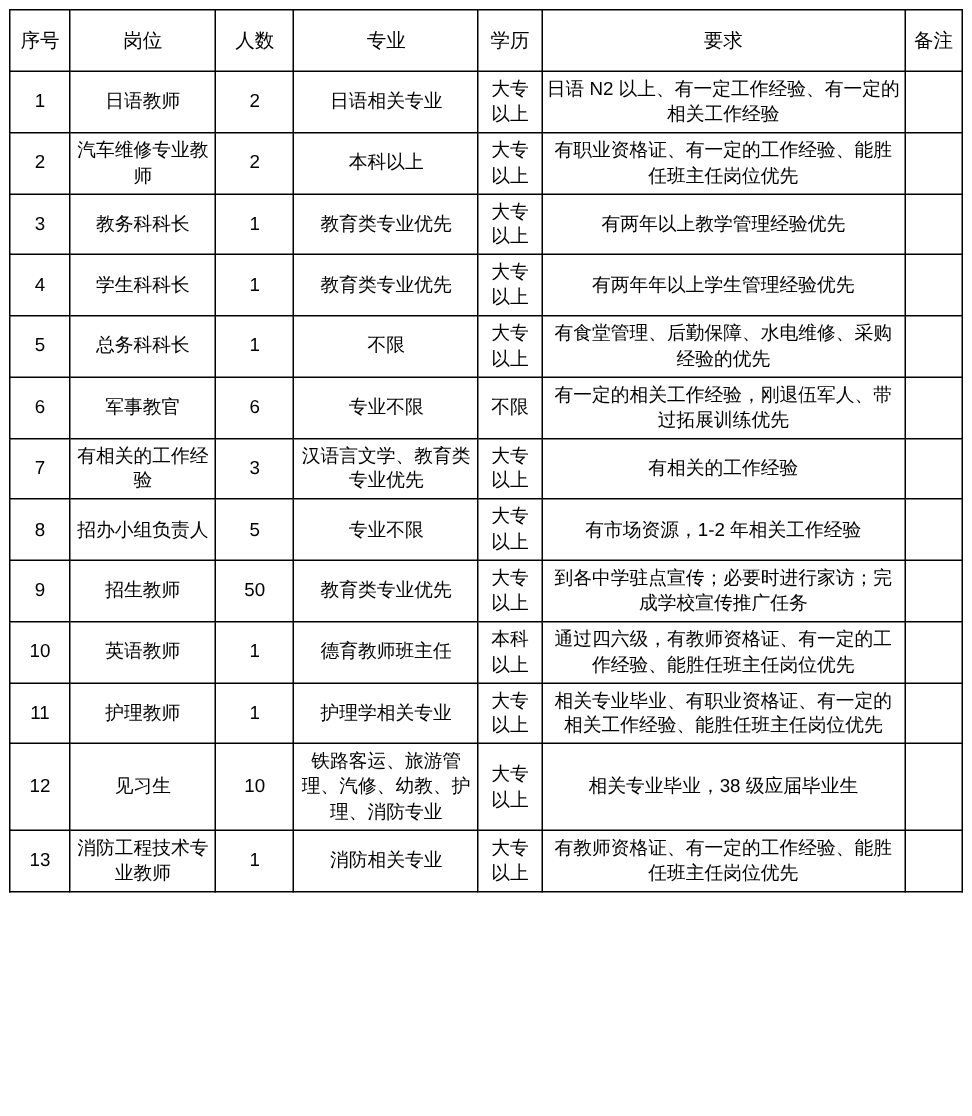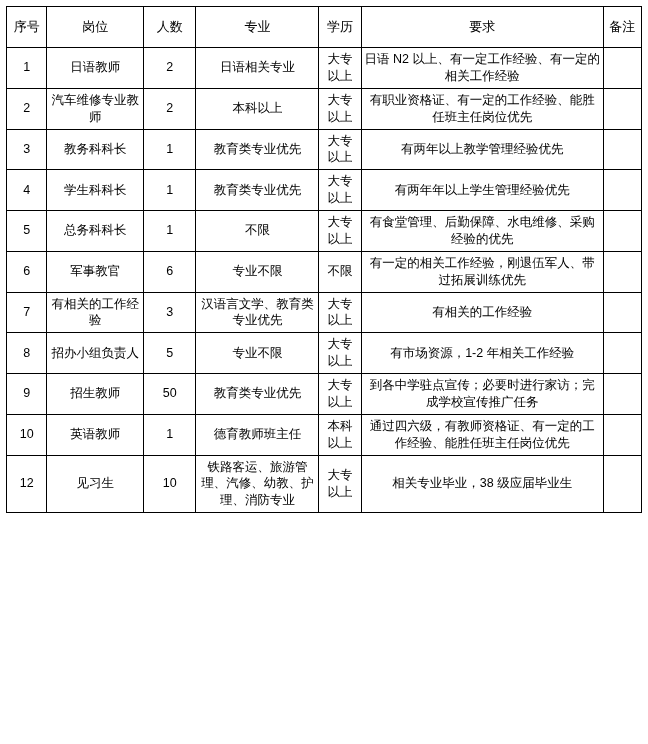--- a/index.html
+++ b/index.html
@@ -178,25 +178,43 @@
       <tr>
         <td class="cell-no">10</td>
         <td class="cell-post">英语教师</td>
         <td class="cell-count">1</td>
         <td class="cell-major">德育教师班主任</td>
         <td class="cell-edu">本科以上</td>
         <td class="cell-req">通过四六级，有教师资格证、有一定的工作经验、能胜任班主任岗位优先</td>
         <td></td>
       </tr>
       <tr>
+        <td class="cell-no">11</td>
+        <td class="cell-post">护理教师</td>
+        <td class="cell-count">1</td>
+        <td class="cell-major">护理学相关专业</td>
+        <td class="cell-edu">大专以上</td>
+        <td class="cell-req">相关专业毕业、有职业资格证、有一定的相关工作经验、能胜任班主任岗位优先</td>
+        <td></td>
+      </tr>
+      <tr>
         <td class="cell-no">12</td>
         <td class="cell-post">见习生</td>
         <td class="cell-count">10</td>
         <td class="cell-major">铁路客运、旅游管理、汽修、幼教、护理、消防专业</td>
         <td class="cell-edu">大专以上</td>
         <td class="cell-req">相关专业毕业，38 级应届毕业生</td>
         <td></td>
       </tr>
+      <tr>
+        <td class="cell-no">13</td>
+        <td class="cell-post">消防工程技术专业教师</td>
+        <td class="cell-count">1</td>
+        <td class="cell-major">消防相关专业</td>
+        <td class="cell-edu">大专以上</td>
+        <td class="cell-req">有教师资格证、有一定的工作经验、能胜任班主任岗位优先</td>
+        <td></td>
+      </tr>
     </tbody>
   </table>
 
 
 </div>
 
 </body></html>

